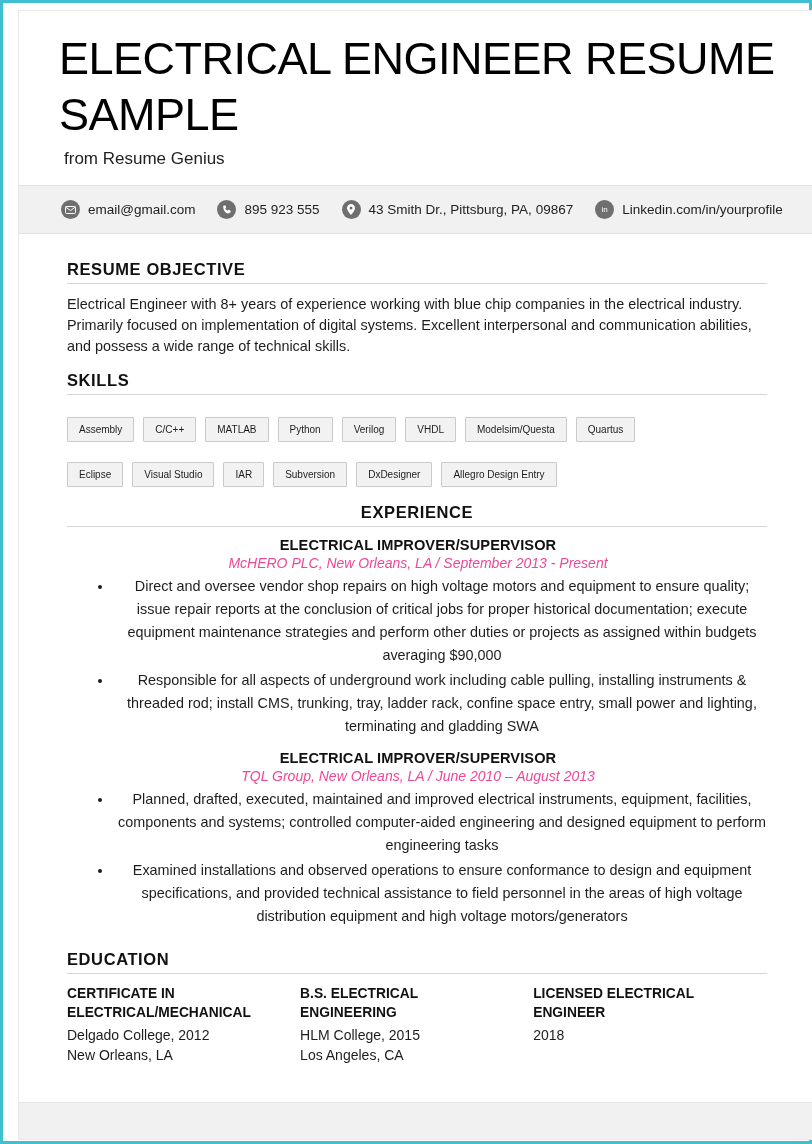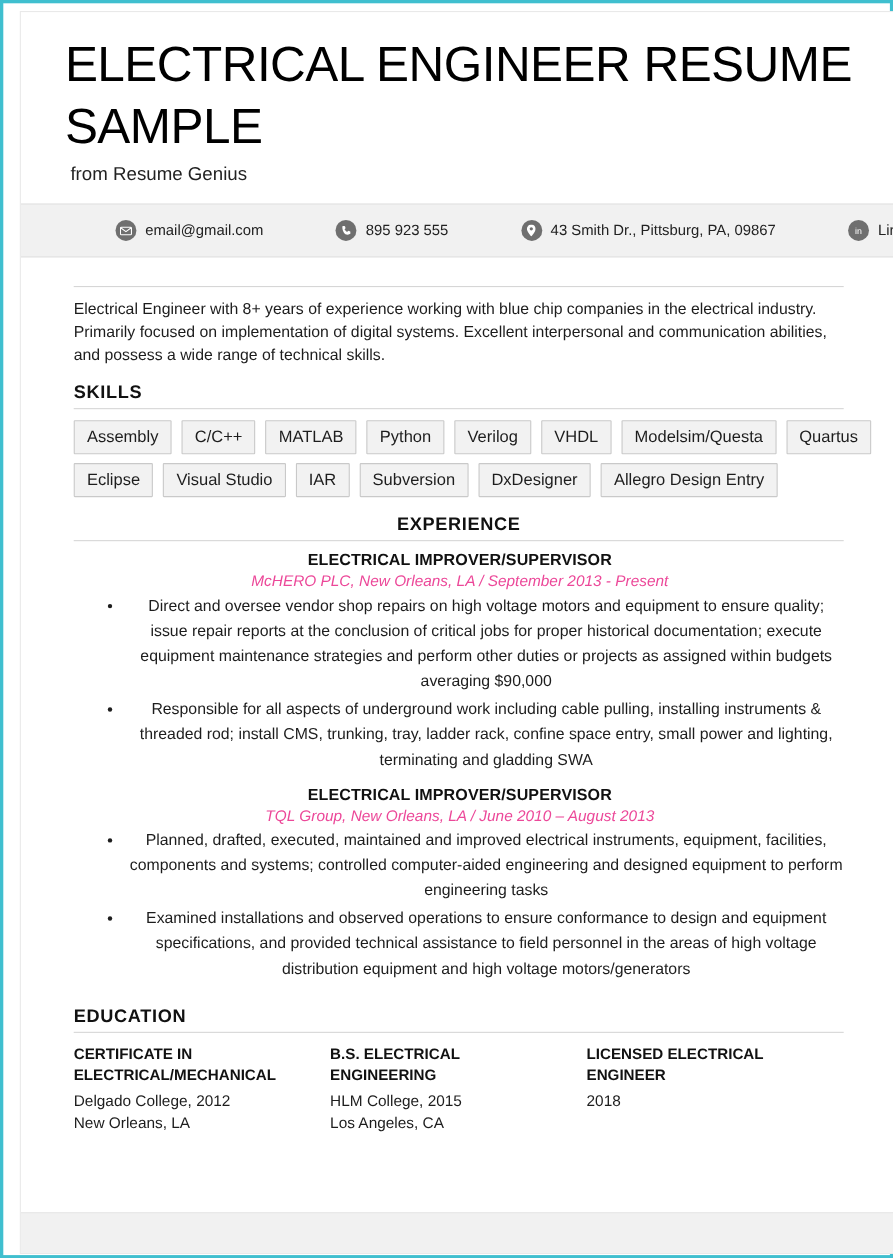--- a/index.html
+++ b/index.html
@@ -80,21 +80,20 @@
     border-radius: 50%;
     background: #6f6f6f;
     color: #fff;
     display: inline-flex;
     align-items: center;
     justify-content: center;
     margin-right: 8px;
     font-size: 10px;
     line-height: 1;
     flex: none;
-    margin-left: 44px;
   }
   .cicon svg { display:block; }
   
   .body {
     padding: 26px 48px 0 48px;
   }
   .section-title {
     font-size: 16.5px;
     font-weight: bold;
     letter-spacing: 0.6px;
@@ -117,25 +116,26 @@
   .skills-rows { margin-top: 2px; }
   .skill-row {
     display: flex;
     flex-wrap: nowrap;
     margin-bottom: 8px;
   }
   .skill-chip {
     border: 1px solid #c9c9c9;
     background: #f2f2f2;
     padding: 6px 11px;
-    font-size: 15px;
+    font-size: 10px;
     color: #1d1d1d;
     margin-right: 9px;
     border-radius: 1px;
     white-space: nowrap;
+    margin-top: 12px;
   }
   .exp-block { margin-top: 16px; text-align: center; }
   .job { margin-top: 12px; }
   .job:first-of-type { margin-top: 6px; }
   .job-title {
     font-size: 14.6px;
     font-weight: bold;
     color: #111;
     margin: 0 0 2px 2px;
     letter-spacing: 0.1px;
@@ -246,20 +246,21 @@
           </svg>
         </span>
         <span>Linkedin.com/in/yourprofile</span>
       </div>
 
     </div>
 
     <div class="body">
 
       <div>
+        <h2 class="section-title">RESUME OBJECTIVE</h2>
         <hr class="rule">
         <p class="objective-text">Electrical Engineer with 8+ years of experience working with blue chip companies in the electrical industry. Primarily focused on implementation of digital systems. Excellent interpersonal and communication abilities, and possess a wide range of technical skills.</p>
       </div>
 
       <div class="skills-block">
         <h2 class="section-title">SKILLS</h2>
         <hr class="rule">
         <div class="skills-rows">
           <div class="skill-row">
             <span class="skill-chip">Assembly</span>

